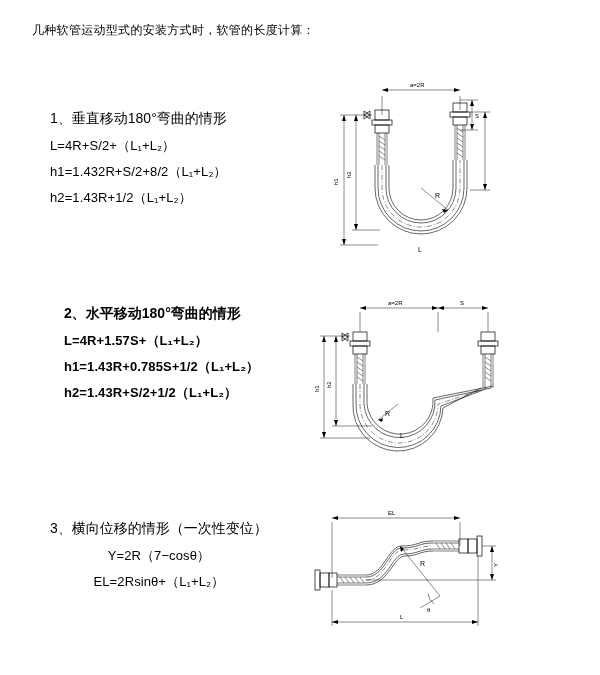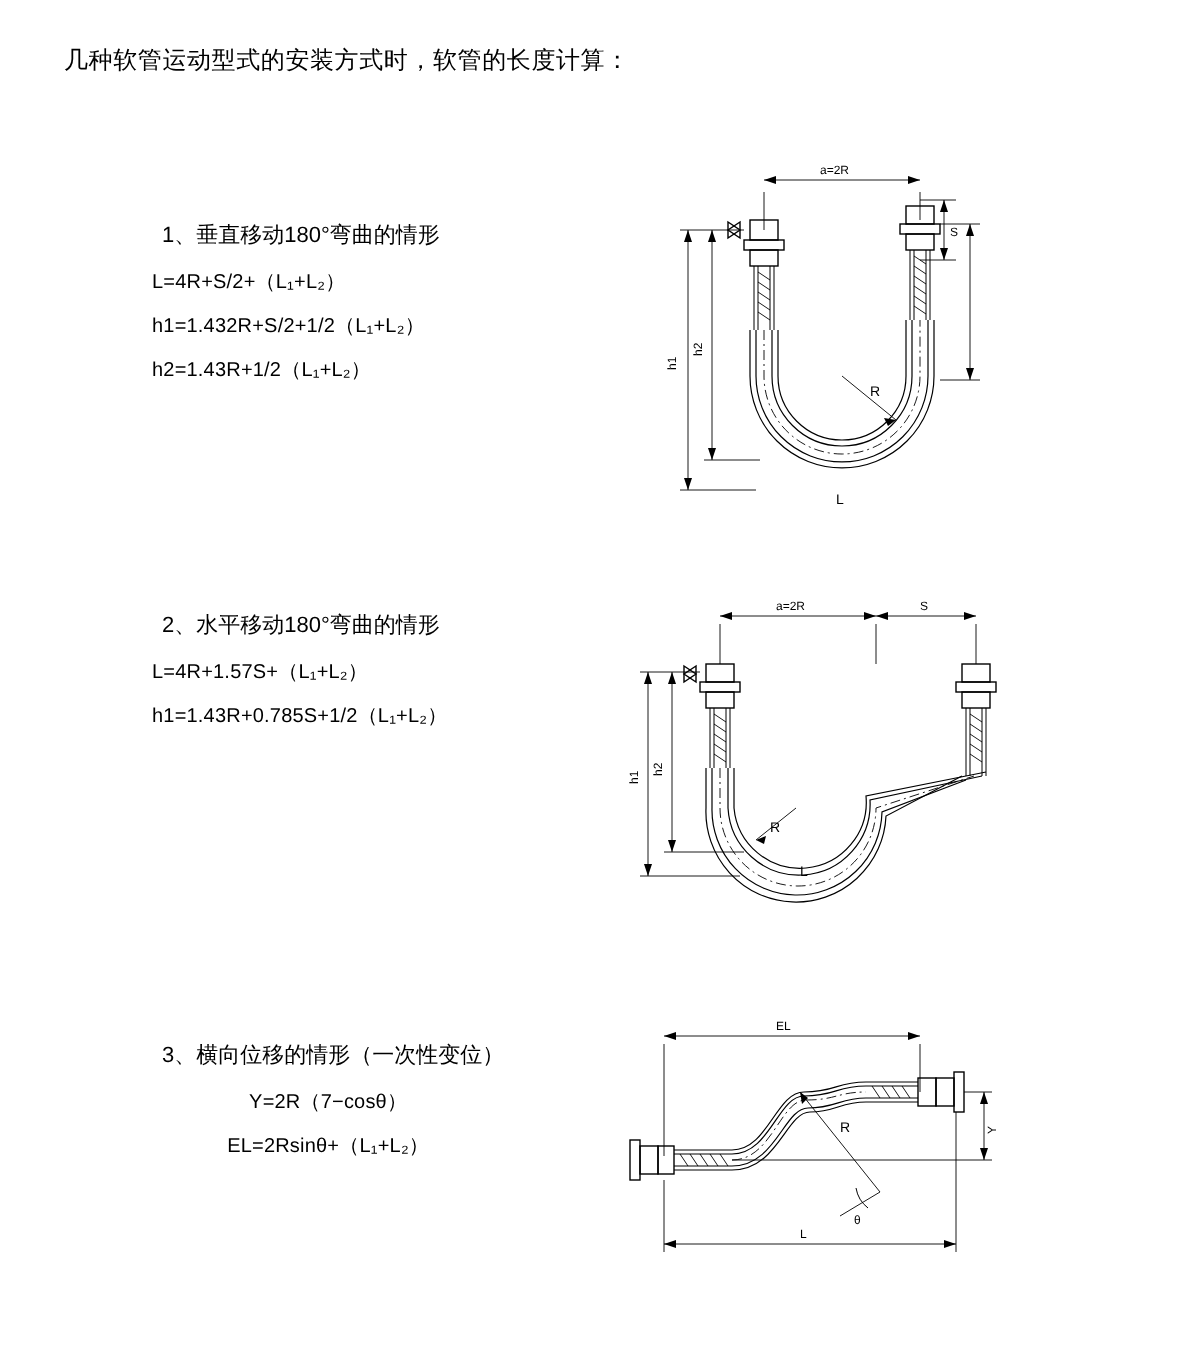--- a/index.html
+++ b/index.html
@@ -26,29 +26,27 @@
     left: 32px;
     top: 22px;
     font-size: 12px;
     letter-spacing: 0.3px;
     white-space: nowrap;
   }
   .section {
     position: absolute;
   }
   .sec-title {
-    font-size: 11px;
+    font-size: 14px;
     white-space: nowrap;
     margin-bottom: 9px;
-    margin-left: 31px;
   }
   .formula {
-    font-size: 10px;
+    font-size: 13px;
     white-space: nowrap;
-    margin-left: 26px;
     margin-bottom: 8px;
     letter-spacing: 0.1px;
   }
   .figure {
     position: absolute;
   }
   svg { display: block; }
   .ln { stroke: #000; stroke-width: 0.7; fill: none; }
   .thin { stroke: #000; stroke-width: 0.5; fill: none; }
   .dim { stroke: #000; stroke-width: 0.45; fill: none; }
@@ -62,21 +60,21 @@
 </head>
 <body>
 
 <div class="page">
 
   <div class="heading">几种软管运动型式的安装方式时，软管的长度计算：</div>
 
   <div class="section" style="left:50px; top:110px;">
     <div class="sec-title">1、垂直移动180°弯曲的情形</div>
     <div class="formula">L=4R+S/2+（L₁+L₂）</div>
-    <div class="formula">h1=1.432R+S/2+1/2（L₁+L₂）</div>
+    <div class="formula">h1=1.432R+S/2+8/2（L₁+L₂）</div>
     <div class="formula">h2=1.43R+1/2（L₁+L₂）</div>
   </div>
 
   <div class="figure" style="left:320px; top:70px;">
     <svg width="200" height="200" viewBox="0 0 200 200">
 
       <line class="dim" x1="62" y1="20" x2="140" y2="20"></line>
       <path class="fillblk" d="M62,20 l6,-2 l0,4 z"></path>
       <path class="fillblk" d="M140,20 l-6,-2 l0,4 z"></path>
       <text class="dtxt" x="90" y="17">a=2R</text>
@@ -151,24 +149,25 @@
       <line class="dim" x1="165" y1="42" x2="165" y2="120"></line>
       <path class="fillblk" d="M165,42 l-2,6 l4,0 z"></path>
       <path class="fillblk" d="M165,120 l-2,-6 l4,0 z"></path>
       <line class="dim" x1="150" y1="42" x2="170" y2="42"></line>
       <line class="dim" x1="150" y1="120" x2="170" y2="120"></line>
 
       <text class="dtxt7" x="98" y="182">L</text>
     </svg>
   </div>
 
-  <div class="section" style="left:50px; top:305px;">
+  <div class="section" style="left:64px; top:305px;font-weight:bold;">
     <div class="sec-title">2、水平移动180°弯曲的情形</div>
     <div class="formula">L=4R+1.57S+（L₁+L₂）</div>
     <div class="formula">h1=1.43R+0.785S+1/2（L₁+L₂）</div>
+    <div class="formula">h2=1.43R+S/2+1/2（L₁+L₂）</div>
   </div>
 
   <div class="figure" style="left:310px; top:288px;">
     <svg width="210" height="170" viewBox="0 0 210 170">
 
       <line class="dim" x1="50" y1="20" x2="128" y2="20"></line>
       <path class="fillblk" d="M50,20 l6,-2 l0,4 z"></path>
       <path class="fillblk" d="M128,20 l-6,-2 l0,4 z"></path>
       <text class="dtxt" x="78" y="17">a=2R</text>
       <line class="dim" x1="128" y1="20" x2="178" y2="20"></line>

